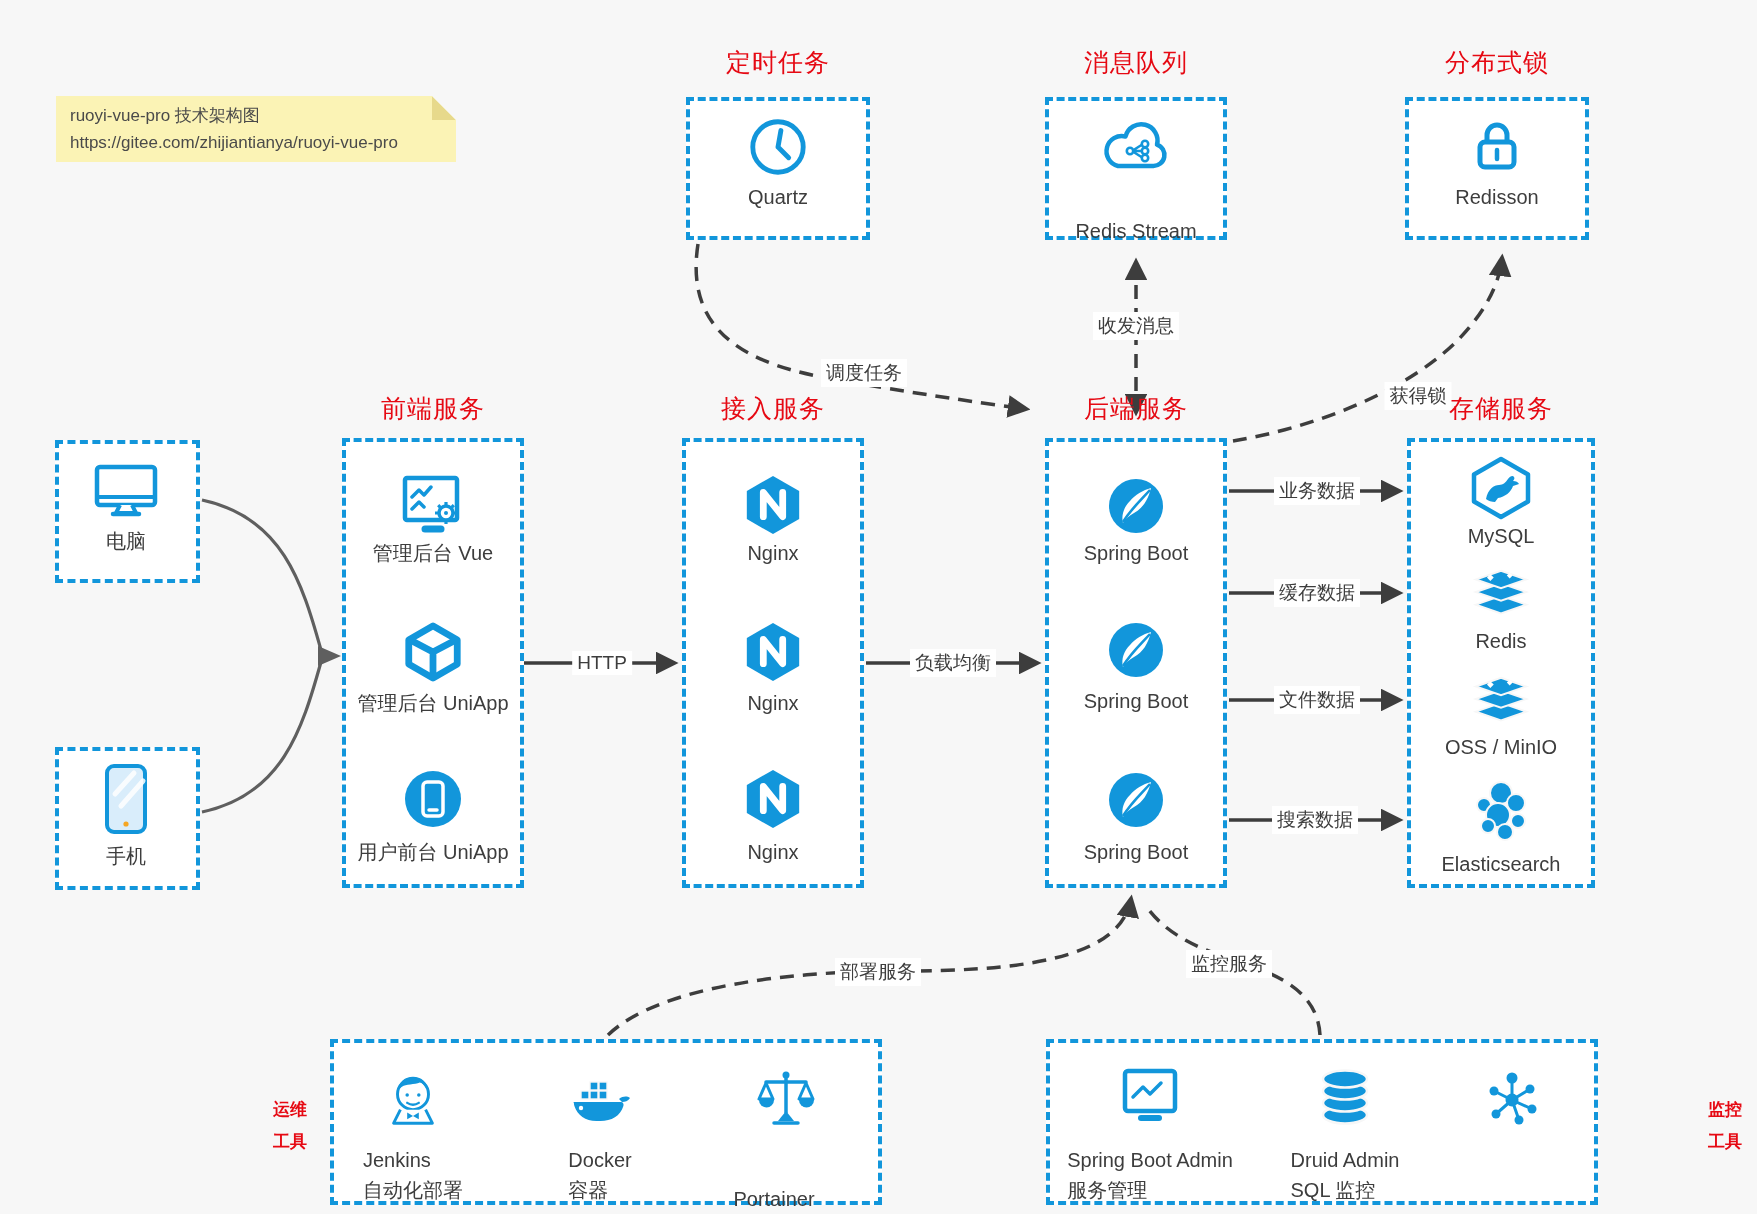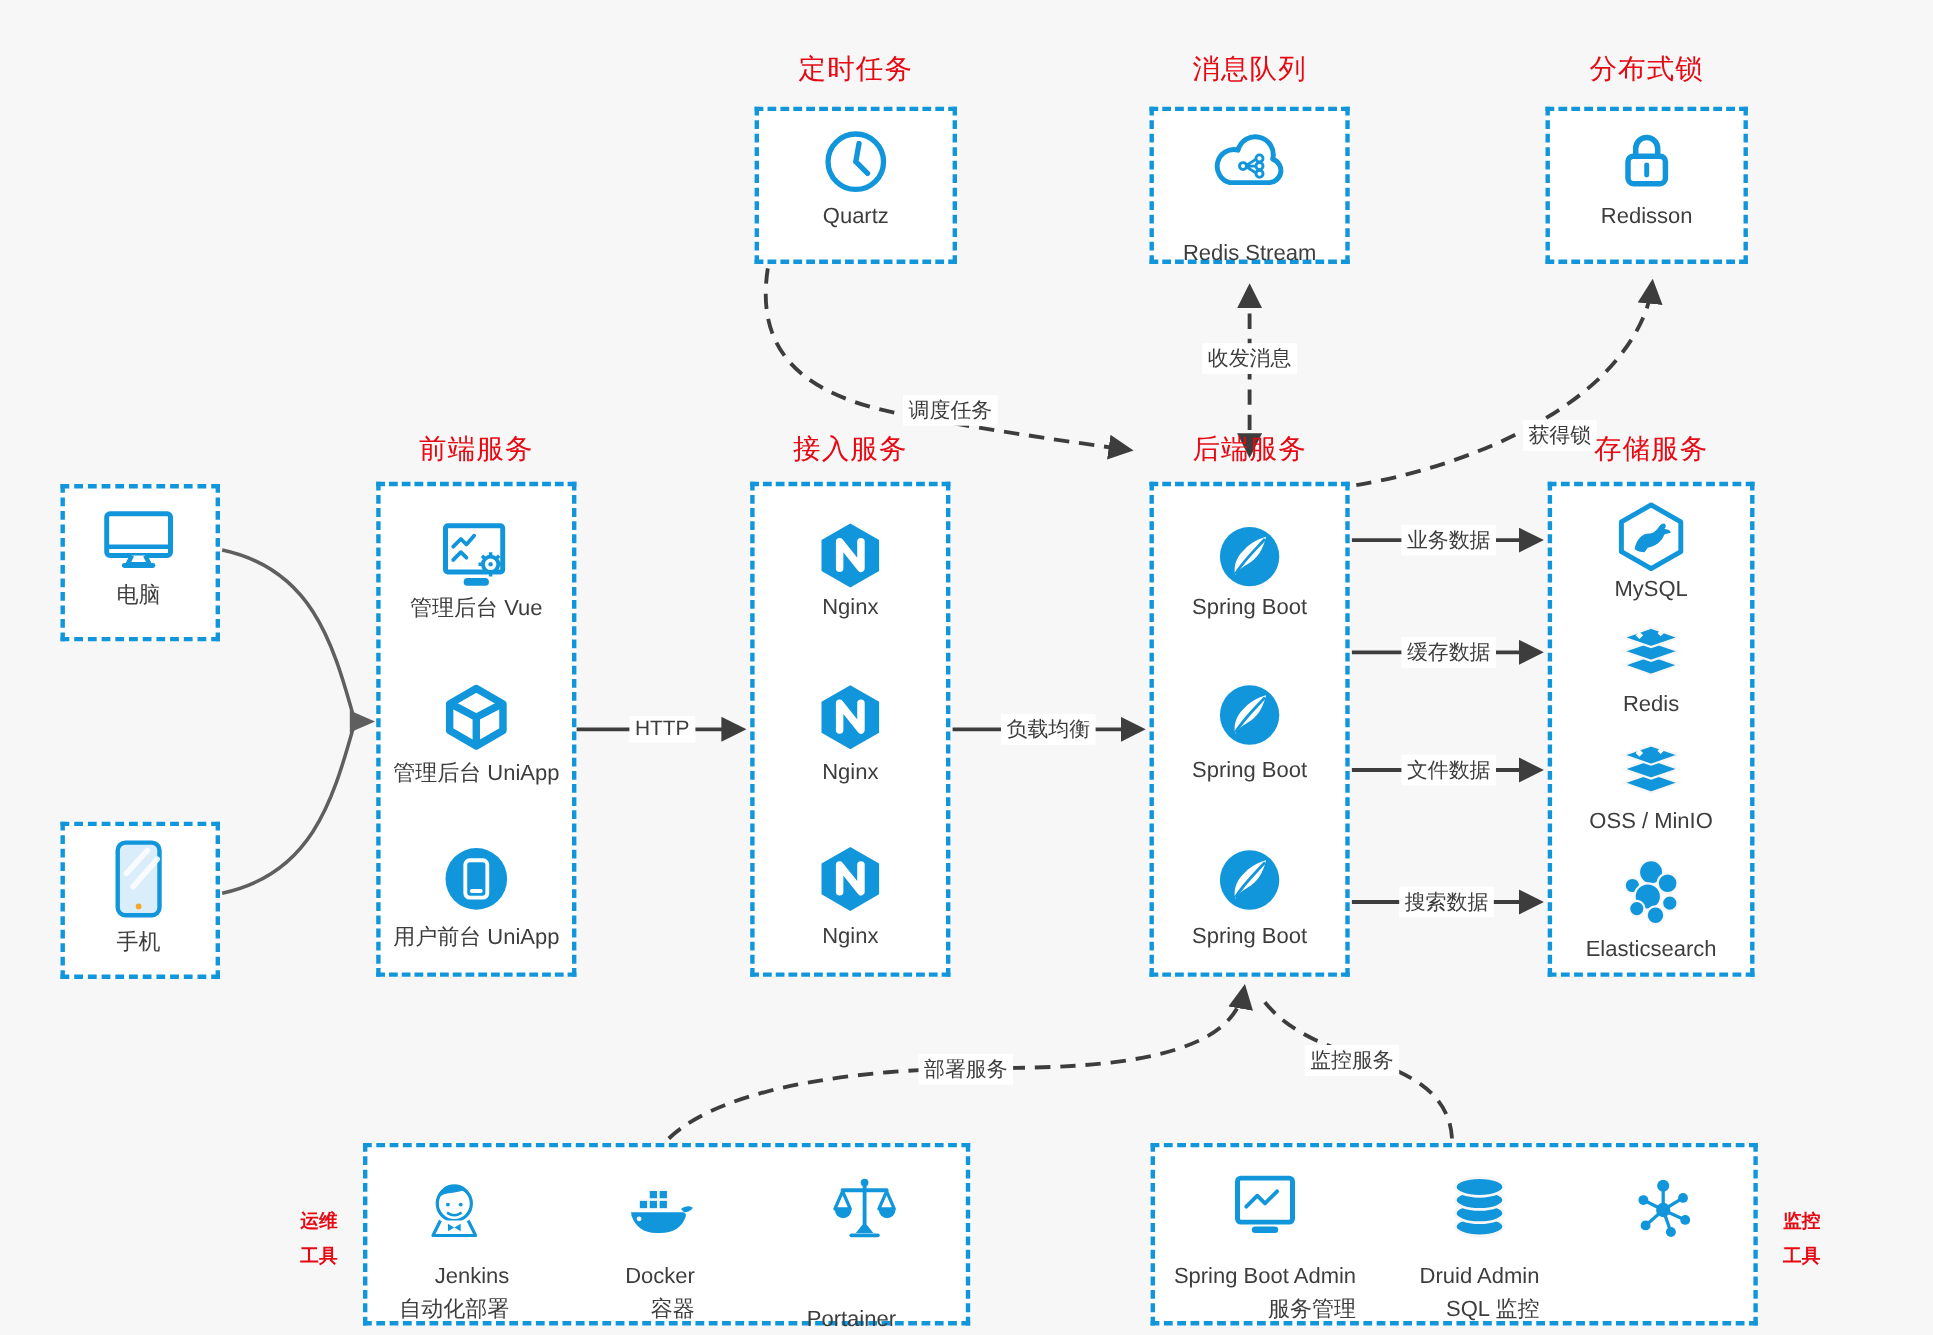--- a/index.html
+++ b/index.html
@@ -4,21 +4,21 @@
 <style>
   html,body{margin:0;padding:0;background:#f7f7f7;}
   .canvas{position:relative;width:1757px;height:1214px;background:#f7f7f7;overflow:hidden;
           font-family:"Liberation Sans","DejaVu Sans",sans-serif;}
   .wires{position:absolute;left:0;top:0;width:1757px;height:1214px;}
   .box{position:absolute;background:#fff;border:4px dashed #1296db;box-sizing:border-box;}
   .gtitle{position:absolute;transform:translate(-50%,-50%);color:#e60913;font-size:25px;
           font-weight:normal;white-space:nowrap;letter-spacing:1px;}
   .cap{position:absolute;transform:translate(-50%,-50%);color:#3d3d3d;font-size:20px;white-space:nowrap;}
   .cap2{position:absolute;transform:translate(-50%,-50%);color:#3d3d3d;font-size:20px;
-        white-space:nowrap;text-align:right;line-height:30px;}
+        white-space:nowrap;text-align:left;line-height:30px;}
   .icon{position:absolute;transform:translate(-50%,-50%);}
   .icon svg{display:block;}
   .elabel{position:absolute;transform:translate(-50%,-50%);background:#fff;color:#3d3d3d;
           font-size:19px;padding:1px 5px;white-space:nowrap;}
   .side-label{position:absolute;transform:translate(-50%,-50%);color:#e60913;font-size:17px;
           font-weight:bold;line-height:32px;text-align:center;white-space:nowrap;}
   .note{position:absolute;left:56px;top:96px;width:400px;height:66px;background:#fbf3b5;
         color:#4a4a4a;font-size:17px;line-height:27px;padding:6px 0 0 14px;box-sizing:border-box;}
   .note::before{content:"";position:absolute;top:0;right:0;width:0;height:0;
         border-bottom:24px solid #e7d98b;border-right:24px solid transparent;}
@@ -54,20 +54,24 @@
 
     <g stroke="#3d3d3d" stroke-width="3.5" fill="none" stroke-dasharray="14 9">
       <path d="M698 244 C686 322 732 360 822 377 C905 392 968 401 1026 409" marker-end="url(#mDark)"></path>
       <path d="M1136 262 V412" marker-start="url(#mDark)" marker-end="url(#mDark)"></path>
       <path d="M1233 441 C1312 428 1405 393 1458 340 C1483 314 1499 287 1502 258" marker-end="url(#mDark)"></path>
       <path d="M608 1035 C660 985 795 971 900 971 C1010 971 1120 962 1131 899" marker-end="url(#mDark)"></path>
       <path d="M1320 1035 C1318 996 1285 977 1245 964 C1210 952 1170 940 1146 906"></path>
     </g>
   </svg>
 
+  <div class="note">
+    <div>ruoyi-vue-pro 技术架构图</div>
+    <div>https://gitee.com/zhijiantianya/ruoyi-vue-pro</div>
+  </div>
 
   <div class="gtitle" style="left:778px;top:62px;">定时任务</div>
   <div class="box" style="left:686px;top:97px;width:184px;height:143px;"></div>
   <div class="icon" style="left:778px;top:147px;">
     <svg width="64" height="64" viewBox="0 0 66 66">
       <circle cx="33" cy="33" r="26" fill="#fff" stroke="#1296db" stroke-width="5"></circle>
       <path d="M33 33 L36 16 M33 33 L44 44" stroke="#1296db" stroke-width="5" stroke-linecap="round" fill="none"></path>
     </svg>
   </div>
   <div class="cap" style="left:778px;top:197px;">Quartz</div>
@@ -314,21 +318,21 @@
       <polygon points="29,42 21,52 37,52" fill="#1296db"></polygon>
       <path d="M17 54 H41" stroke="#1296db" stroke-width="3.5" stroke-linecap="round"></path>
     </svg>
   </div>
   <div class="cap2" style="left:774px;top:1175px;margin-top:39px;">
     <div>Portainer</div>
     <div>容器管理</div>
   </div>
 
   <div class="box" style="left:1046px;top:1039px;width:552px;height:166px;"></div>
-  <div class="side-label" style="left:1638px;top:1126px;text-align:right;">
+  <div class="side-label" style="left:1725px;top:1126px;text-align:right;">
     <div>监控</div>
     <div>工具</div>
   </div>
 
   <div class="icon" style="left:1150px;top:1096px;">
     <svg width="62" height="58" viewBox="0 0 62 58">
       <rect x="6" y="4" width="50" height="40" rx="3" fill="#fff" stroke="#1296db" stroke-width="4.5"></rect>
       <path d="M14 30 l10 -10 7 7 11 -11" fill="none" stroke="#1296db" stroke-width="3.5" stroke-linecap="round" stroke-linejoin="round"></path>
       <path d="M22 51 h18" stroke="#1296db" stroke-width="6" stroke-linecap="round"></path>
     </svg>

